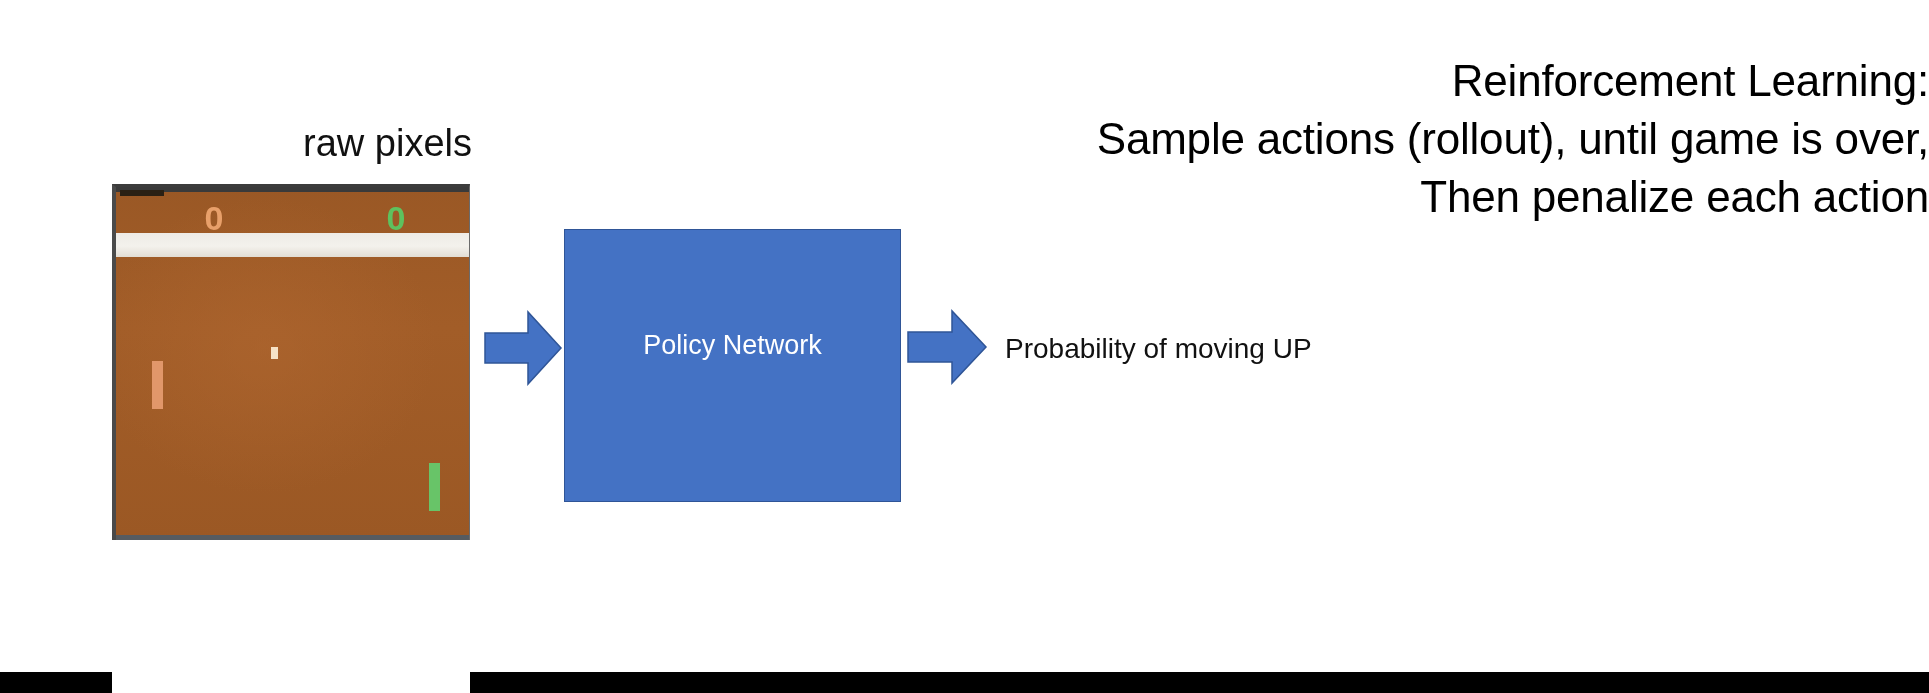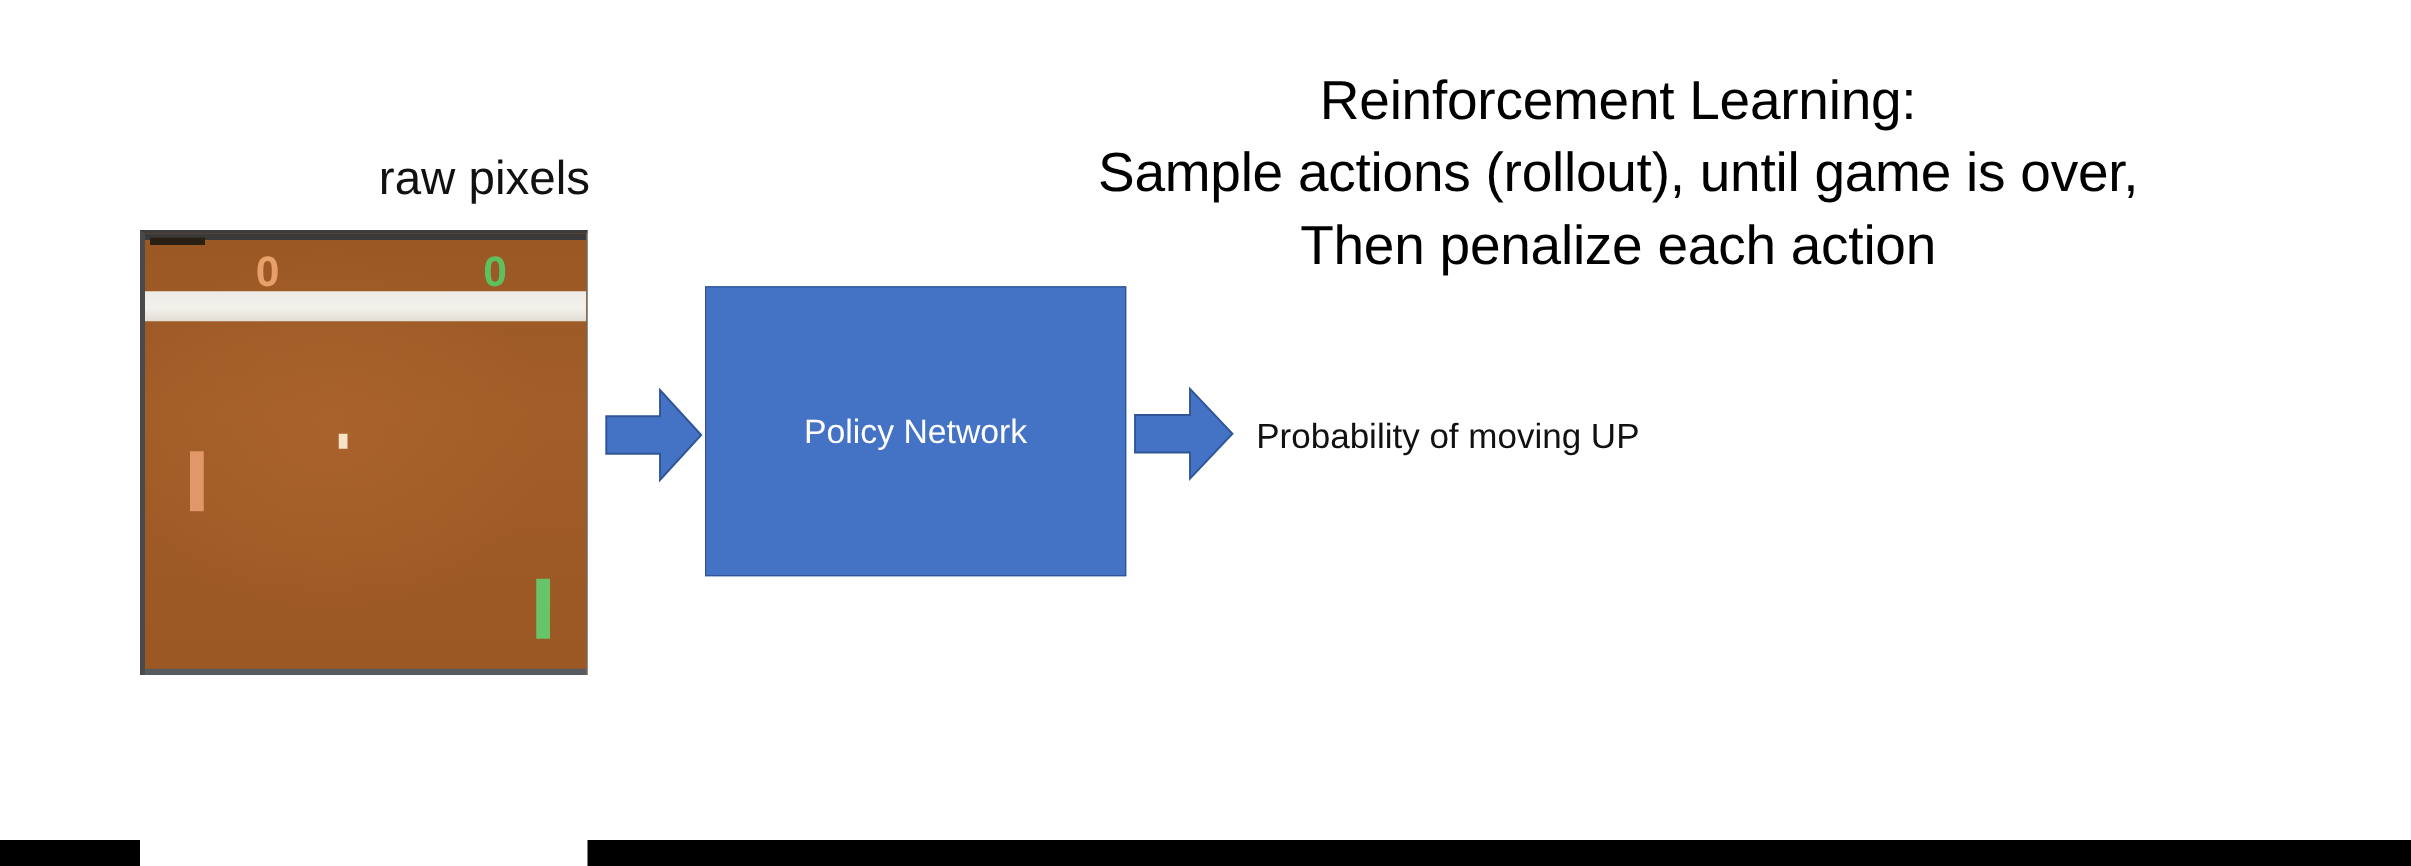--- a/index.html
+++ b/index.html
@@ -18,21 +18,21 @@
     background: #ffffff;
     overflow: hidden;
   }
 
   
   .heading {
     position: absolute;
     left: 660px;
     top: 52px;
     width: 1269px;
-    text-align: center;
+    text-align: right;
     color: #000000;
     font-family: "Liberation Sans", sans-serif;
     font-weight: 400;
     font-size: 44px;
     line-height: 58px;
     letter-spacing: -0.2px;
     white-space: nowrap;
   }
   .heading .hline { display: block; }
 
@@ -147,21 +147,21 @@
     position: absolute;
   }
   .arrow svg { display: block; }
 
   
   .policy-box {
     position: absolute;
     left: 564px;
     top: 229px;
     width: 337px;
-    height: 232px;
+    height: 273px;
     background: #4472c4;
     border: 1px solid #2f5597;
     box-sizing: border-box;
   }
   .policy-box-label {
     position: absolute;
     left: 0;
     right: 0;
     top: 100px;
     text-align: center;

